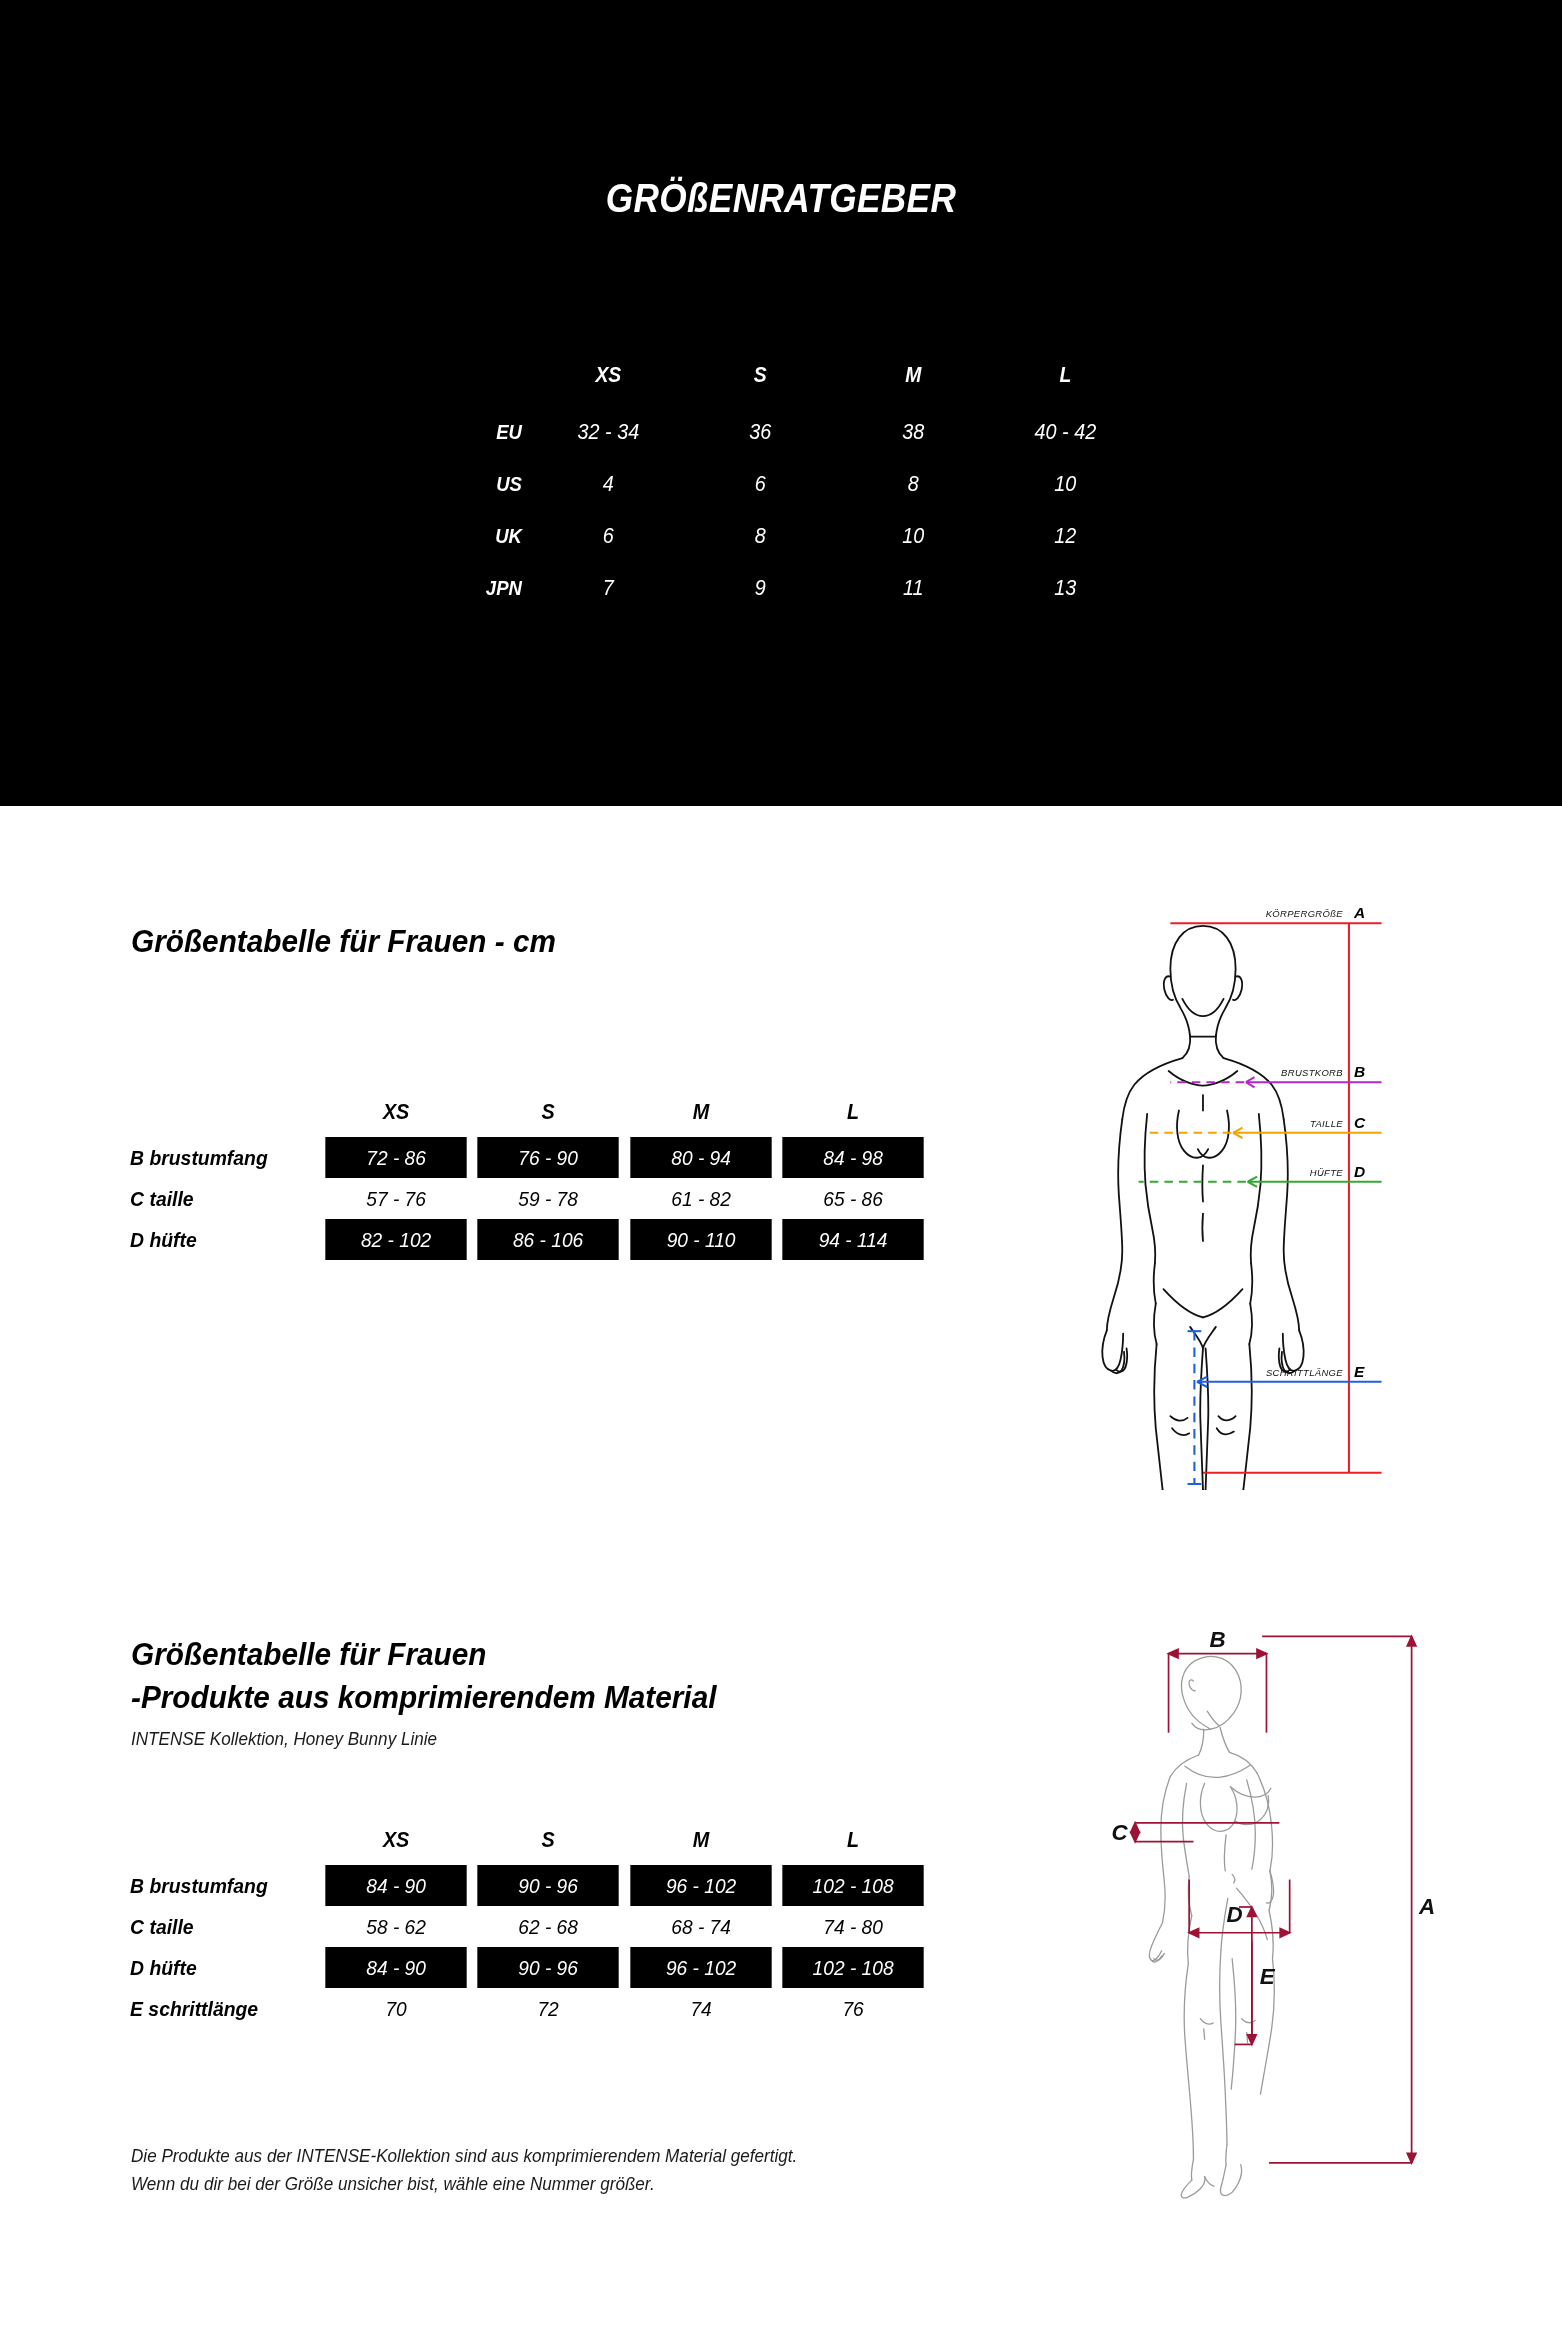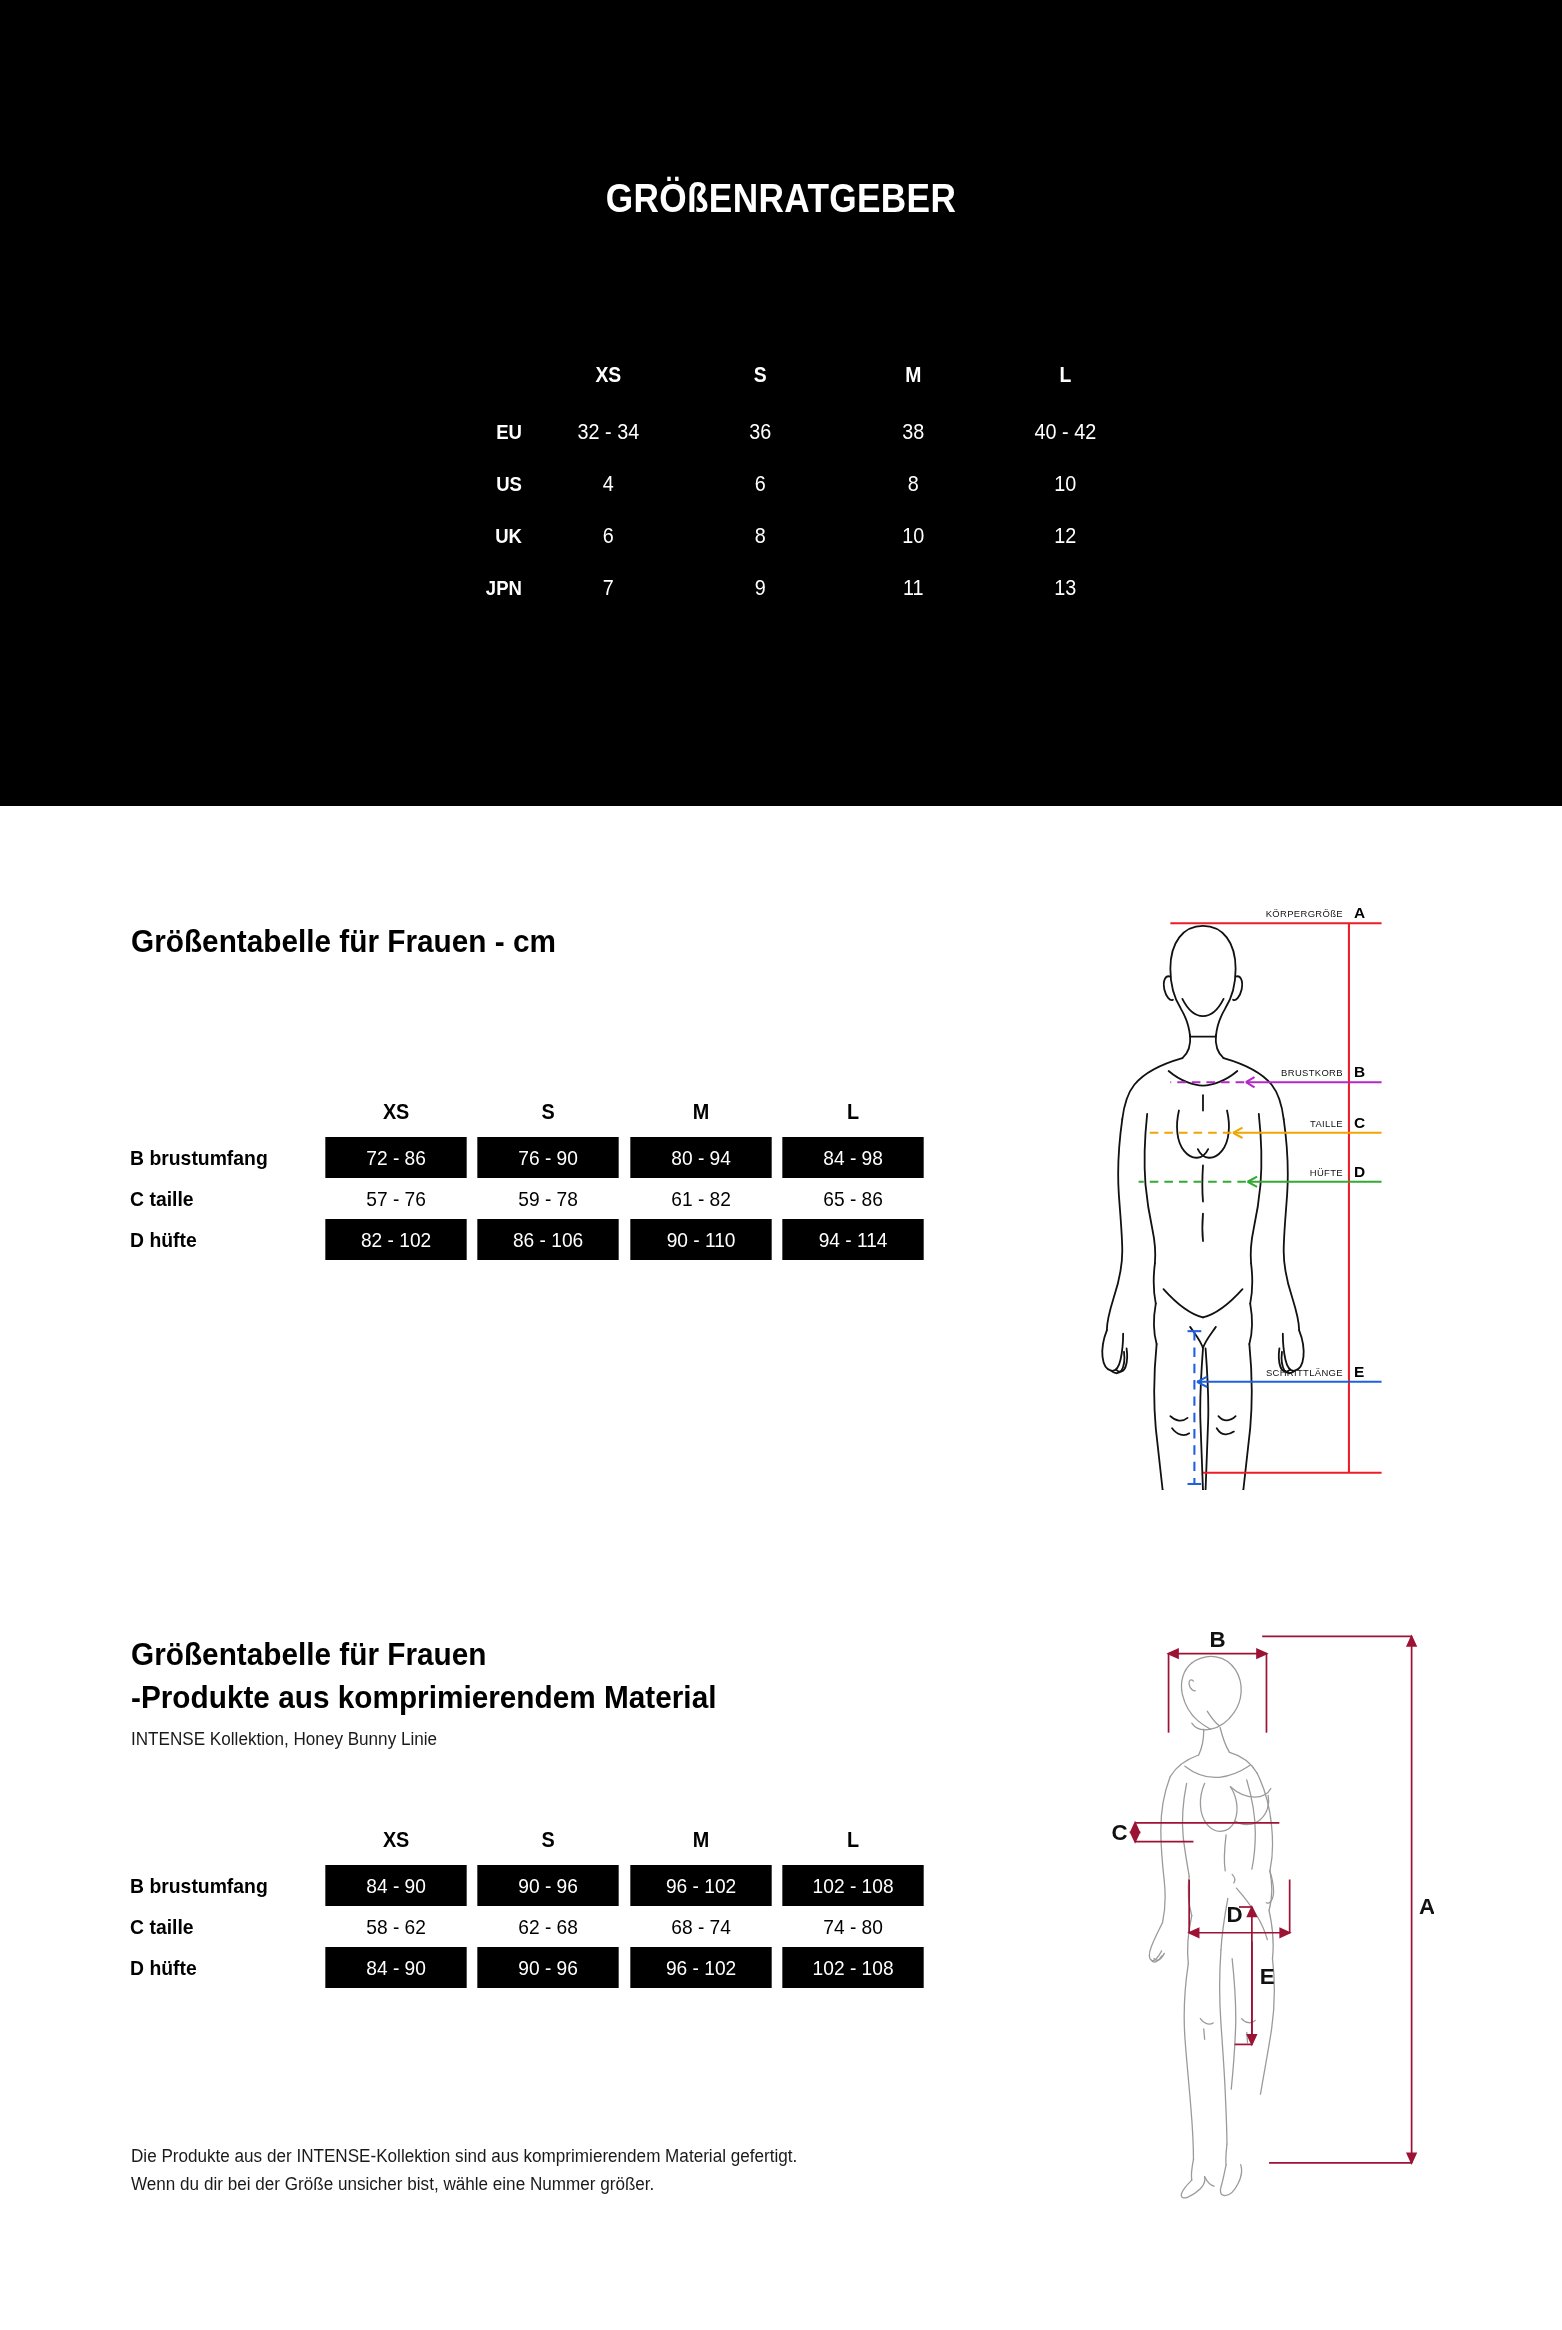--- a/index.html
+++ b/index.html
@@ -8,20 +8,21 @@
     height: 2330px;
     background: #ffffff;
     font-family: "Liberation Sans", sans-serif;
     overflow: hidden;
   }
   #page {
     position: relative;
     width: 1562px;
     height: 2330px;
     background: #ffffff;
+    font-style: italic;
   }
 
   
   #hero {
     position: absolute;
     left: 0; top: 0;
     width: 1562px; height: 806px;
     background: #000000;
   }
   #hero-title {
@@ -436,20 +437,27 @@
           <td class="v">68 - 74</td>
           <td class="v">74 - 80</td>
         </tr>
         <tr class="hi">
           <th class="rlabel" style="background:#fff;color:#000;">D hüfte</th>
           <td class="v">84 - 90</td>
           <td class="v">90 - 96</td>
           <td class="v">96 - 102</td>
           <td class="v">102 - 108</td>
         </tr>
+        <tr>
+          <th class="rlabel">E schrittlänge</th>
+          <td class="v">70</td>
+          <td class="v">72</td>
+          <td class="v">74</td>
+          <td class="v">76</td>
+        </tr>
       </tbody>
     </table>
   </div>
 
   <div class="footnote" style="left:131px; top:2143px;">Die Produkte aus der INTENSE-Kollektion sind aus komprimierendem Material gefertigt.</div>
   <div class="footnote" style="left:131px; top:2171px;">Wenn du dir bei der Größe unsicher bist, wähle eine Nummer größer.</div>
 
   <div class="diagram" style="left:1056px; top:1615px; width:378px; height:584px;">
     <svg width="378" height="584" viewBox="0 0 440 680">
 

